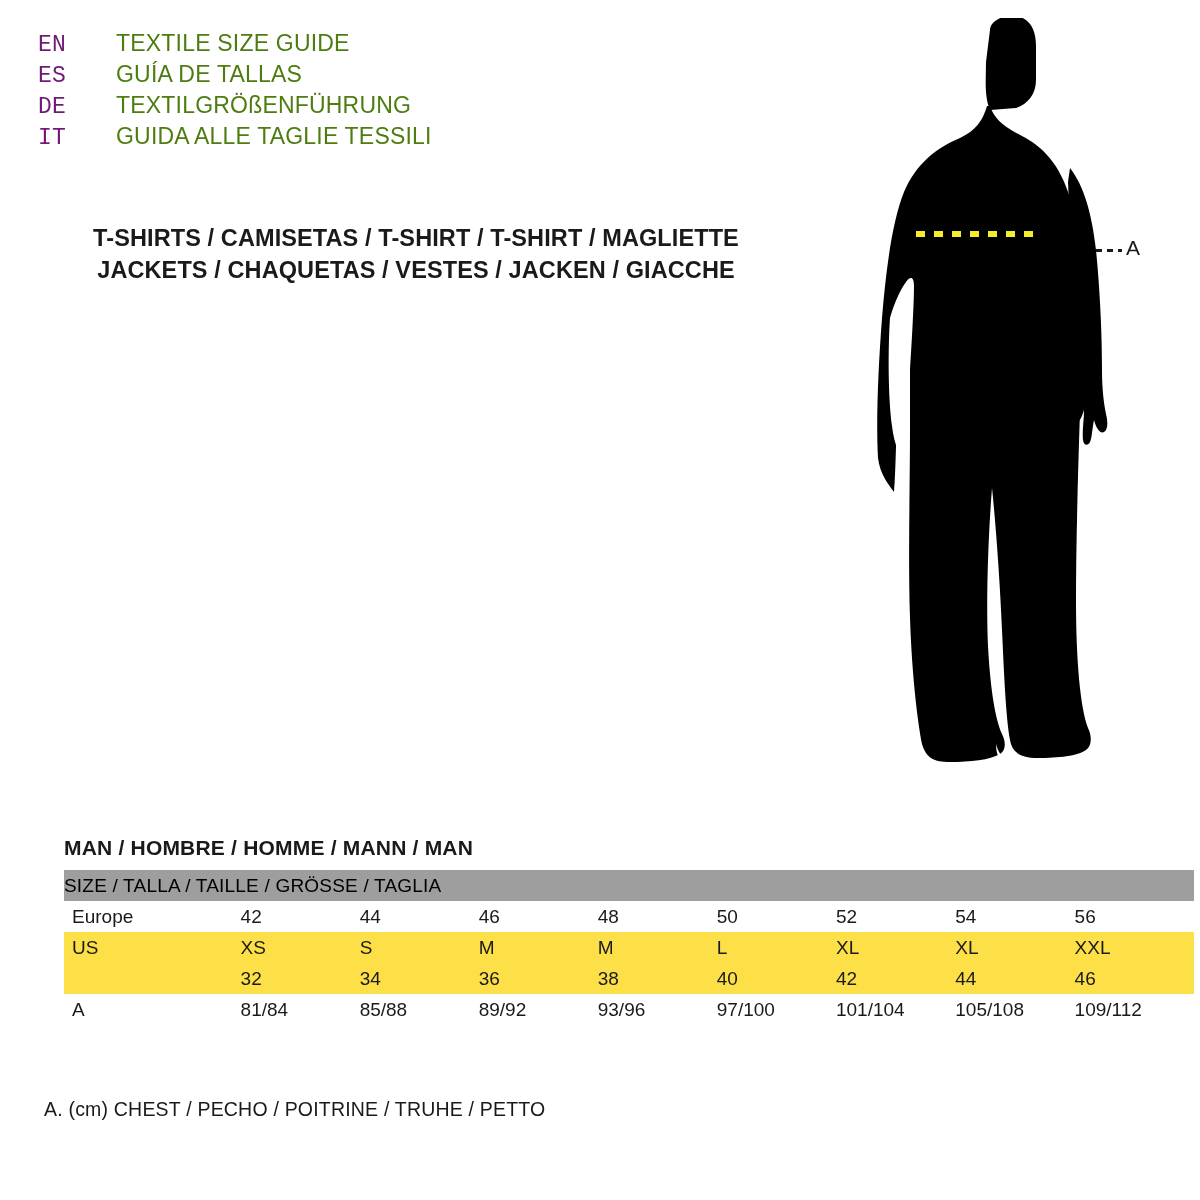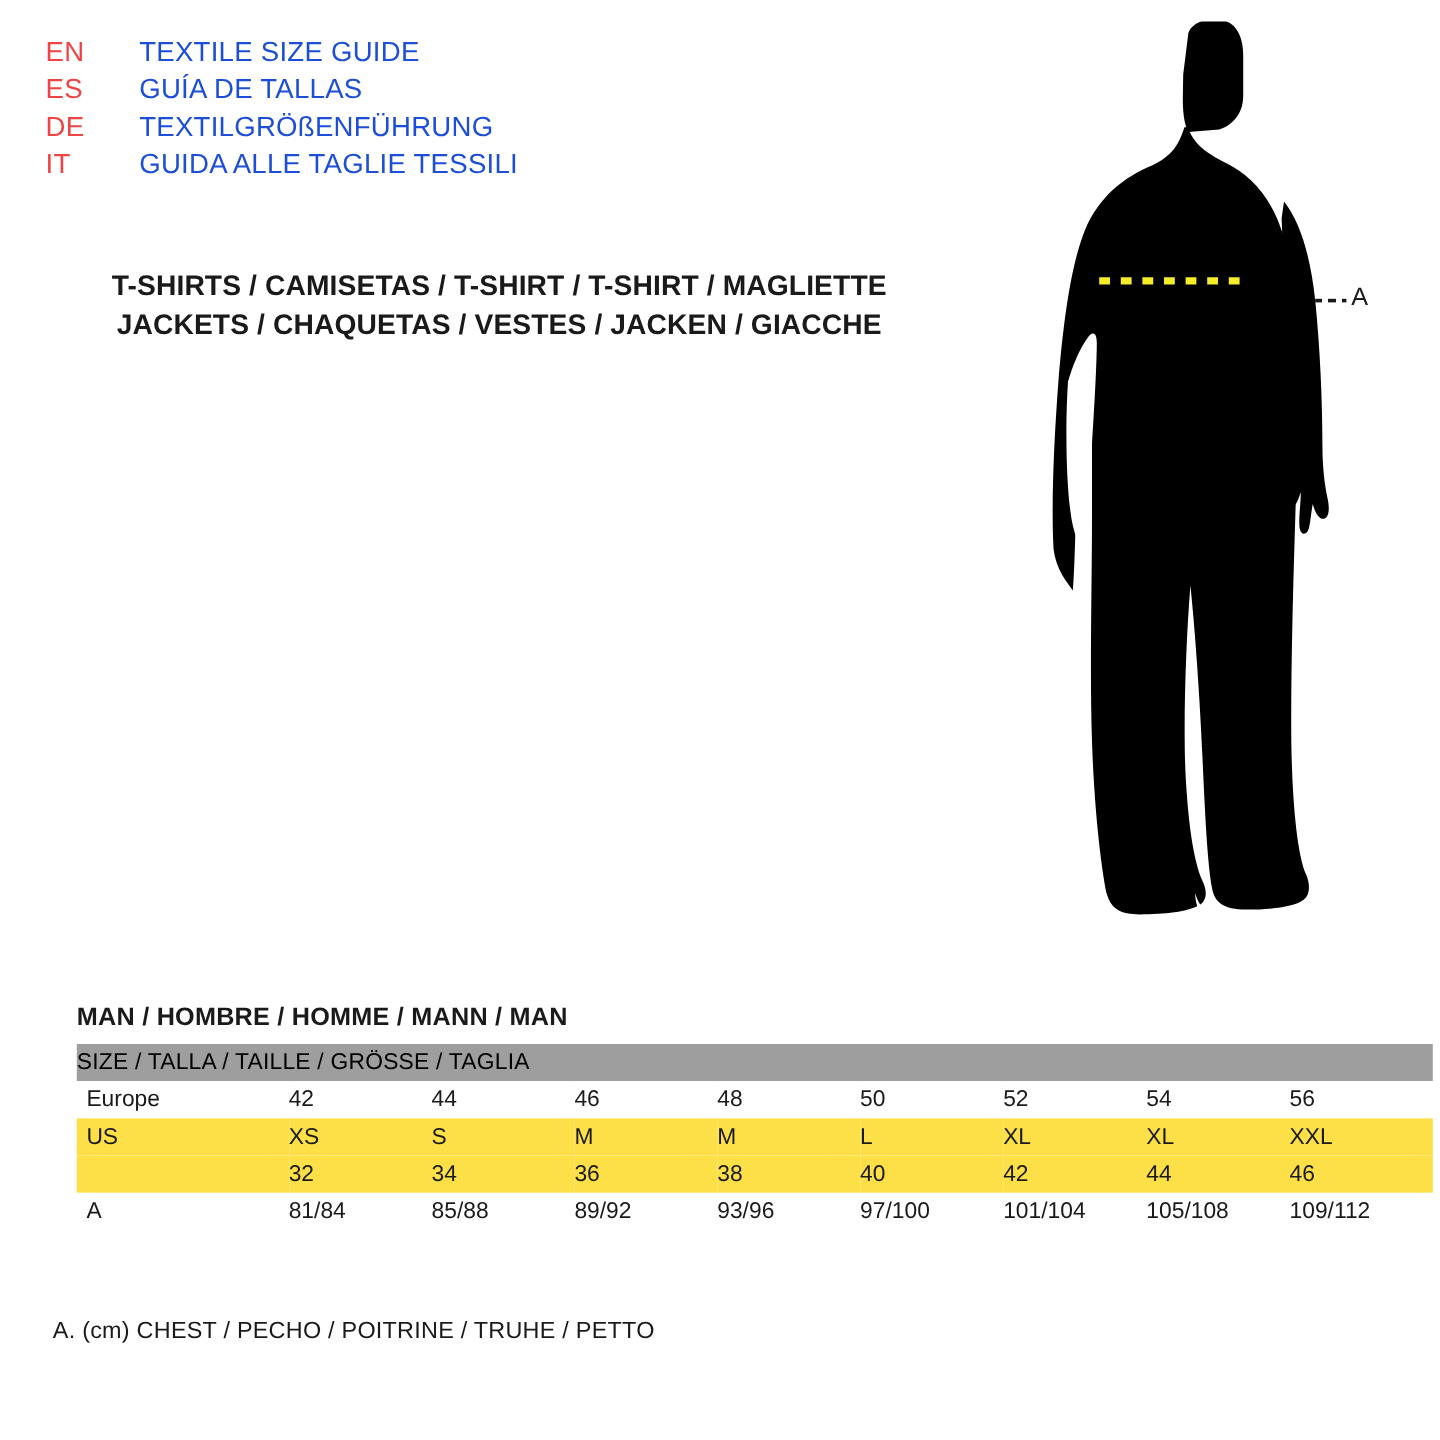--- a/index.html
+++ b/index.html
@@ -26,24 +26,25 @@
   .lang-row {
     display: flex;
     align-items: baseline;
     height: 31px;
     font-size: 23px;
     letter-spacing: 0.2px;
   }
   .lang-code {
     width: 78px;
     flex: 0 0 78px;
-    color: #ef4444;
+    color: #701a75;
+    font-family: Liberation Mono, monospace;
   }
   .lang-text {
-    color: #1d4ed8;
+    color: #4d7c0f;
   }
 
   
   .category-block {
     position: absolute;
     left: 36px;
     top: 222px;
     width: 760px;
   }
   .category-line {

